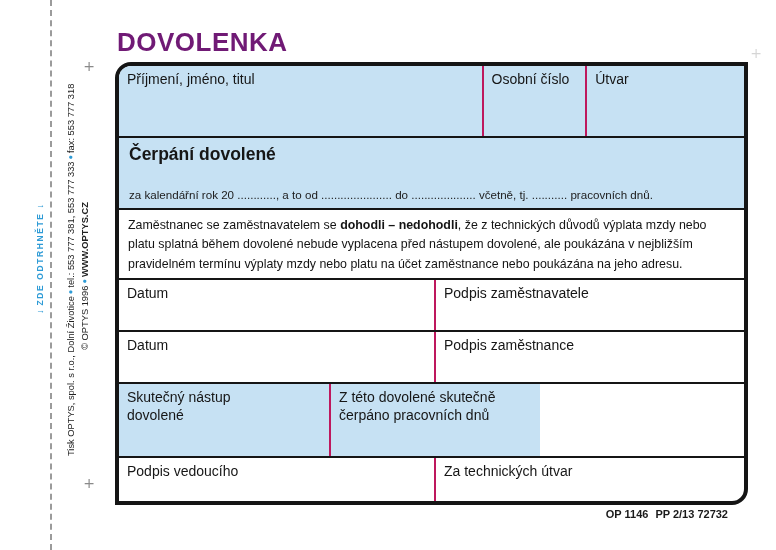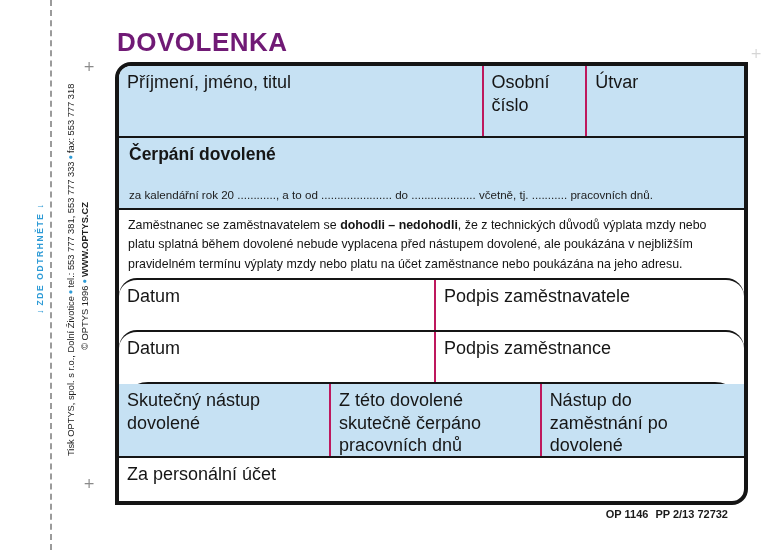--- a/index.html
+++ b/index.html
@@ -32,38 +32,38 @@
 
   
   .form-table { position:absolute; left:115px; top:62px; width:633px; height:443px;
     border:4px solid #151515; border-radius:16px 0 16px 0; overflow:hidden;
     background:#fff; display:flex; flex-direction:column; }
   .row { display:flex; width:100%; }
   .row + .row { border-top:2px solid #151515; }
   .cell { position:relative; }
   .cell + .cell { border-left:2px solid #be185d; }
   .blue { background:#c6e1f3; }
-  .lbl { display:block; padding:5px 8px; font-size:18px; line-height:1.25; }
+  .lbl { display:block; padding:5px 8px; font-size:14px; line-height:1.25; }
   .lbl.narrow { max-width:175px; }
 
   .row-header { height:70px; }
   .col-name { width:58%; } .col-pn { width:16.6%; } .col-dept { flex:1; }
 
   .row-vacation { height:72px; display:block; position:relative; }
   .vac-heading { position:absolute; left:10px; top:6px; font-size:17.5px; font-weight:bold; }
   .vac-line { position:absolute; left:10px; right:14px; bottom:7px; font-size:11.6px;
     white-space:nowrap; color:#1c1c1c; }
 
   .row-agreement { height:70px; display:block; }
   .agreement { padding:6px 24px 0 9px; font-size:12.4px; line-height:1.56; color:#141414; }
 
-  .row-sign { height:52px;border-radius:18px; }
+  .row-sign { height:52px; }
   .half { width:50.4%; } .half2 { flex:1; }
 
-  .row-actual { height:74px;border-radius:29px; }
+  .row-actual { height:74px; }
   .third { width:33.6%; } .third2 { width:33.7%; } .third3 { flex:1; }
 
   .row-bottom { flex:1; }
 
   
   .footer { position:absolute; right:48px; top:508px; font-size:11px; color:#1a1a1a;font-weight:bold; }
   .footer b { margin-right:7px; }
 </style>
 </head>
 <body>
@@ -126,28 +126,28 @@
       </div>
     </div>
 
     <div class="row row-actual">
       <div class="cell blue third">
         <span class="lbl narrow">Skutečný nástup dovolené</span>
       </div>
       <div class="cell blue third2">
         <span class="lbl narrow">Z této dovolené skutečně čerpáno pracovních dnů</span>
       </div>
-      <div class="cell blue third3">
-        <span class="lbl narrow">Nástup do zaměstnání po dovolené</span>
-      </div>
     </div>
 
     <div class="row row-bottom">
+      <div class="cell half">
+        <span class="lbl">Podpis vedoucího</span>
+      </div>
       <div class="cell half2">
-        <span class="lbl">Za personální účet</span>
+        <span class="lbl">Za technických útvar</span>
       </div>
     </div>
 
   </div>
 
   <div class="footer"><b>OP 1146</b><span>PP 2/13 72732</span></div>
 
 </div>
 
 </body></html>

